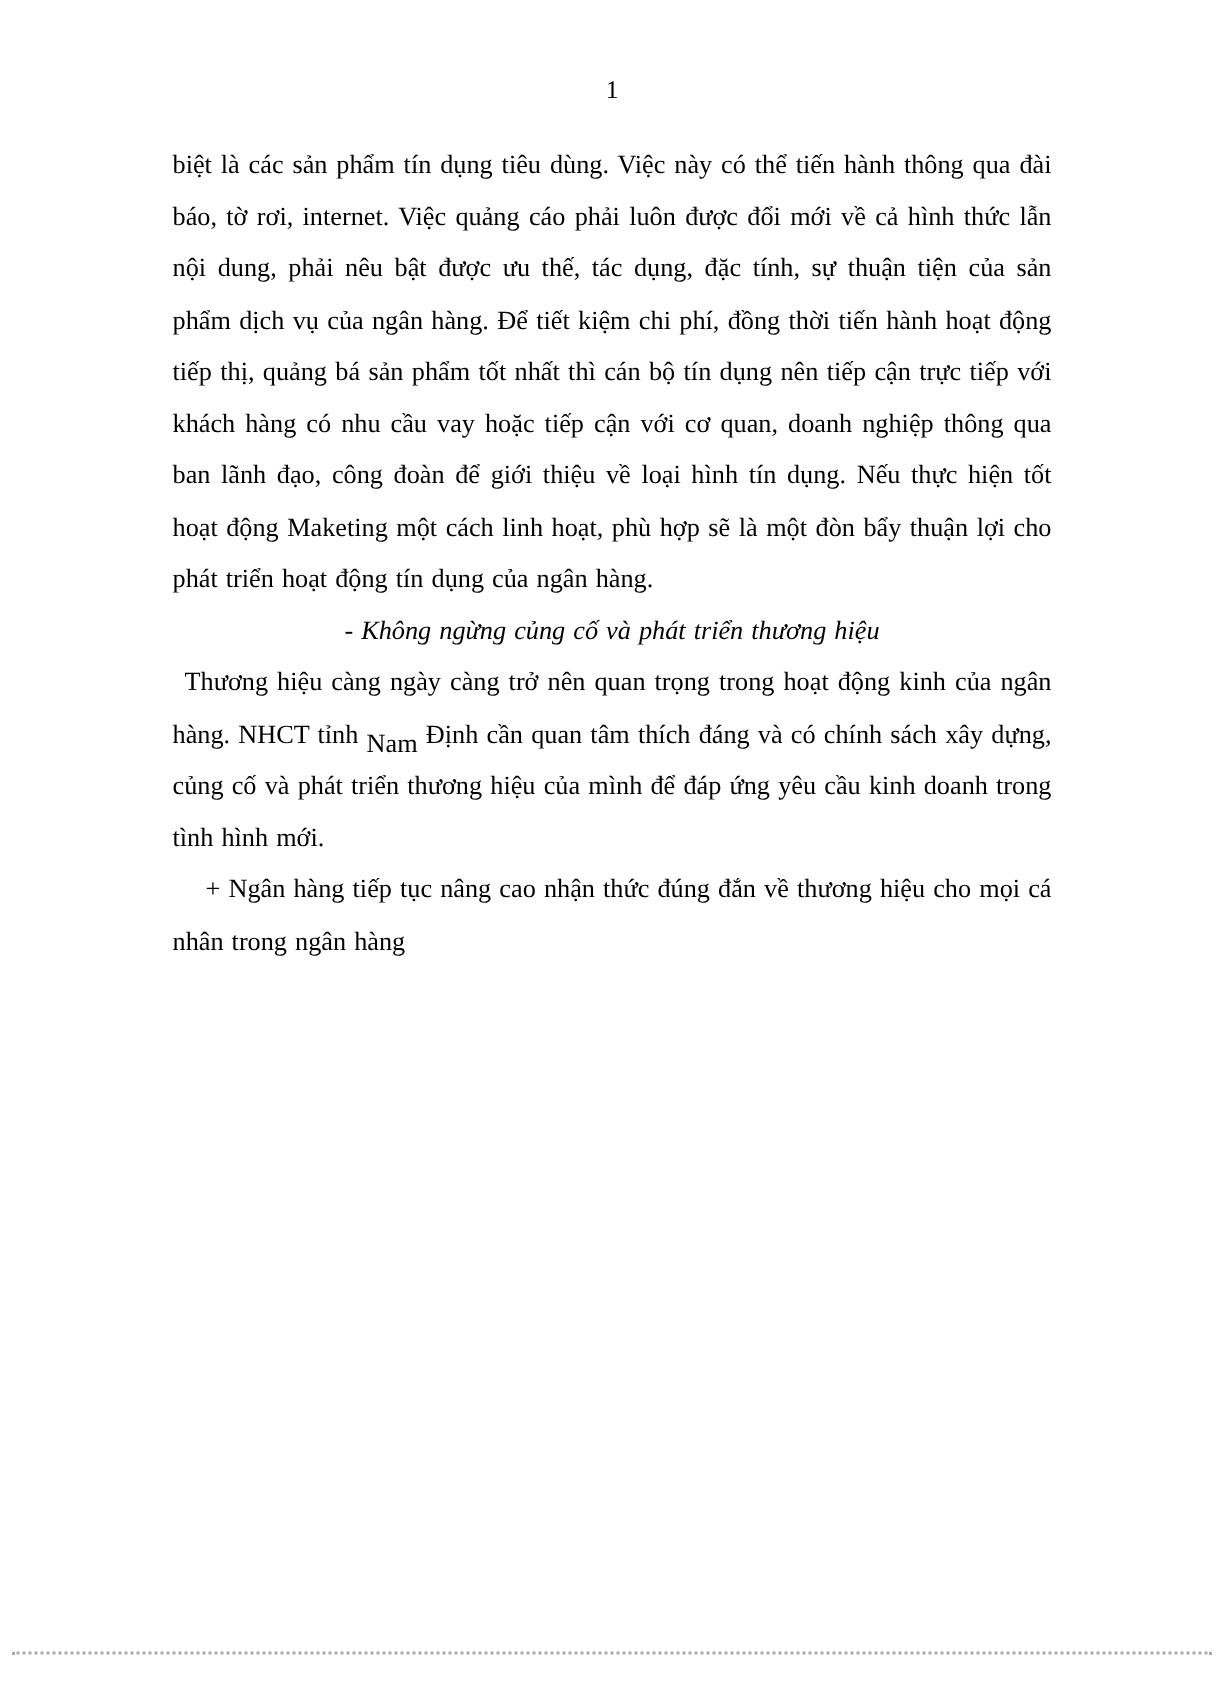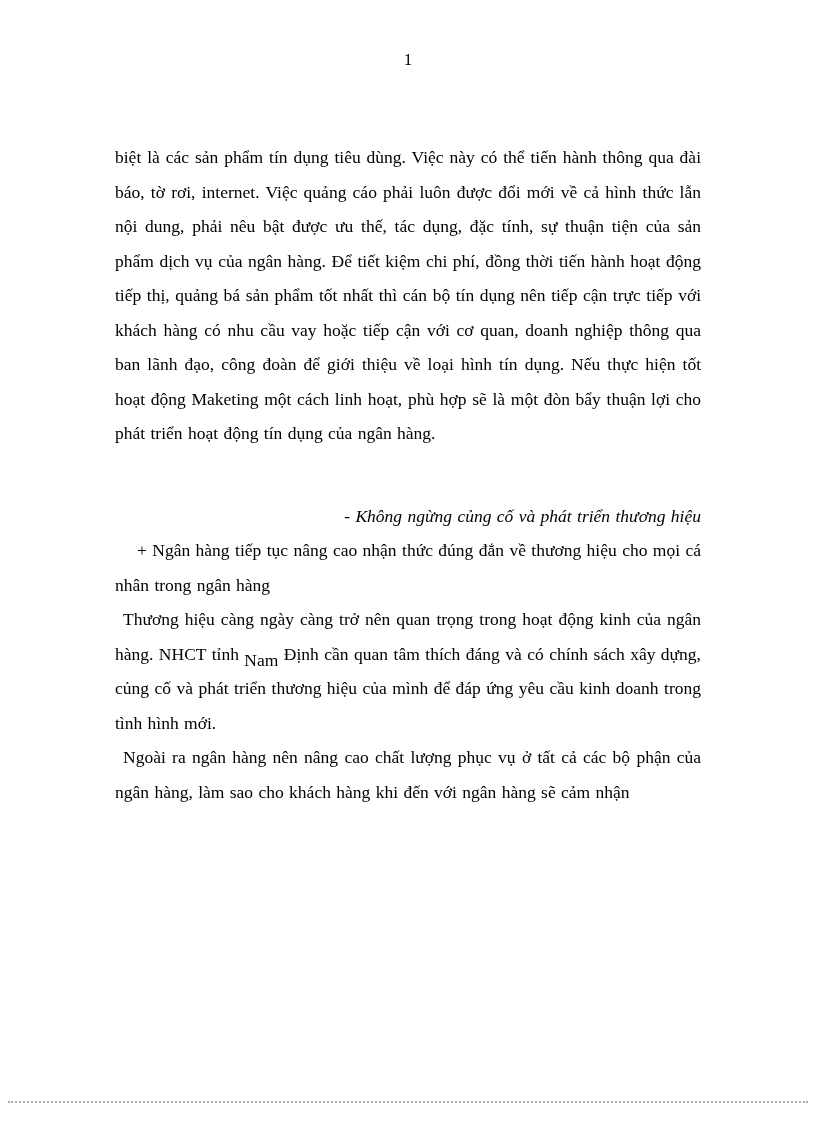--- a/index.html
+++ b/index.html
@@ -32,23 +32,23 @@
   }
   .para {
     margin: 0;
     font-size: 17.5px;
     line-height: 34.5px;
     text-align: justify;
     word-spacing: 1px;
   }
   .para.italic-heading {
     font-style: italic;
-    text-align: right;
+    text-align: center;
   }
-  .indent-none   { text-indent: 0; margin-top: 48px; }
+  .indent-none   { text-indent: 0; }
   .indent-small  { text-indent: 8px; }
   .indent-normal { text-indent: 22px; }
   .lowered {
     position: relative;
     top: 6px;
   }
   .bottom-rule {
     position: absolute;
     left: 8px;
     right: 8px;
@@ -59,19 +59,18 @@
 </style>
 </head>
 <body>
 
 <div class="page">
   <div class="page-number">1</div>
 
   <div class="doc-body">
       <p class="para body indent-none"><span>biệt là các sản phẩm tín dụng tiêu dùng. Việc này có thể tiến hành thông qua đài báo, tờ rơi, internet.  Việc quảng cáo phải luôn được đổi mới về cả hình thức lẫn nội dung, phải nêu bật được ưu thế, tác dụng, đặc tính, sự thuận tiện của sản phẩm dịch vụ của ngân hàng. Để tiết kiệm chi phí, đồng thời tiến hành hoạt động tiếp thị, quảng bá sản phẩm tốt nhất thì cán bộ tín dụng nên tiếp cận trực tiếp với khách hàng có nhu cầu vay hoặc tiếp cận với cơ quan, doanh nghiệp thông qua ban lãnh đạo, công đoàn để giới thiệu về loại hình tín dụng. Nếu thực hiện tốt hoạt động Maketing một cách linh hoạt, phù hợp sẽ là một đòn bẩy thuận lợi cho phát triển hoạt động tín dụng của ngân hàng.</span></p>
       <p class="para italic-heading indent-none"><span>- Không ngừng củng cố và phát triển thương hiệu</span></p>
+      <p class="para body indent-small"><span>Thương hiệu càng ngày càng trở nên quan trọng trong hoạt động kinh của ngân hàng. NHCT tỉnh </span><span class="lowered">Nam</span><span> Định cần quan tâm thích đáng và có chính sách xây dựng, củng cố và phát triển thương hiệu của mình để đáp ứng yêu cầu kinh doanh trong tình hình mới.</span></p>
       <p class="para body indent-normal"><span>+ Ngân hàng tiếp tục nâng cao nhận thức đúng đắn về thương hiệu cho mọi cá nhân trong ngân hàng</span></p>
-      <p class="para body indent-small"><span>Thương hiệu càng ngày càng trở nên quan trọng trong hoạt động kinh của ngân hàng. NHCT tỉnh </span><span class="lowered">Nam</span><span> Định cần quan tâm thích đáng và có chính sách xây dựng, củng cố và phát triển thương hiệu của mình để đáp ứng yêu cầu kinh doanh trong tình hình mới.</span></p>
-      <p class="para body indent-small"><span>Ngoài ra ngân hàng nên nâng cao chất lượng phục vụ ở tất cả các bộ phận của ngân hàng, làm  sao cho khách hàng khi đến với ngân hàng sẽ cảm nhận</span></p>
     </div>
 
   <div class="bottom-rule"></div>
 </div>
 
 </body></html>

